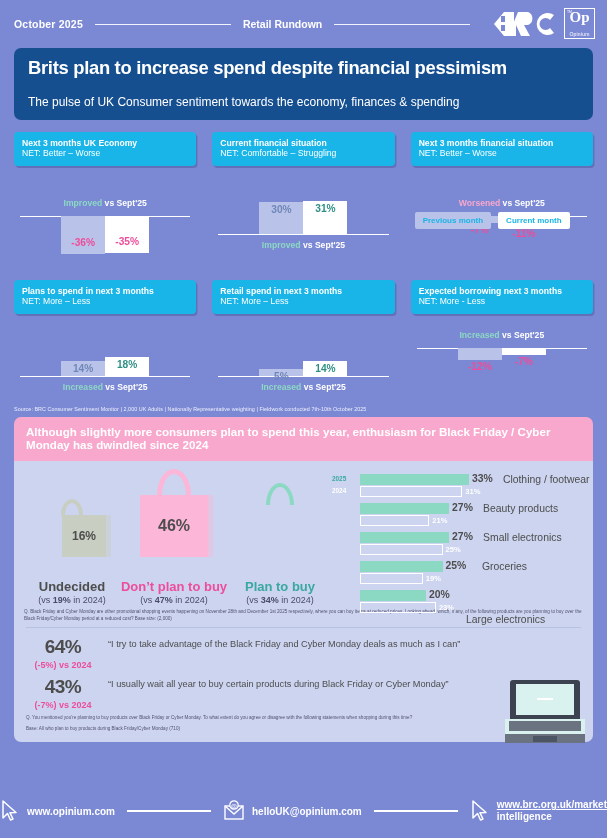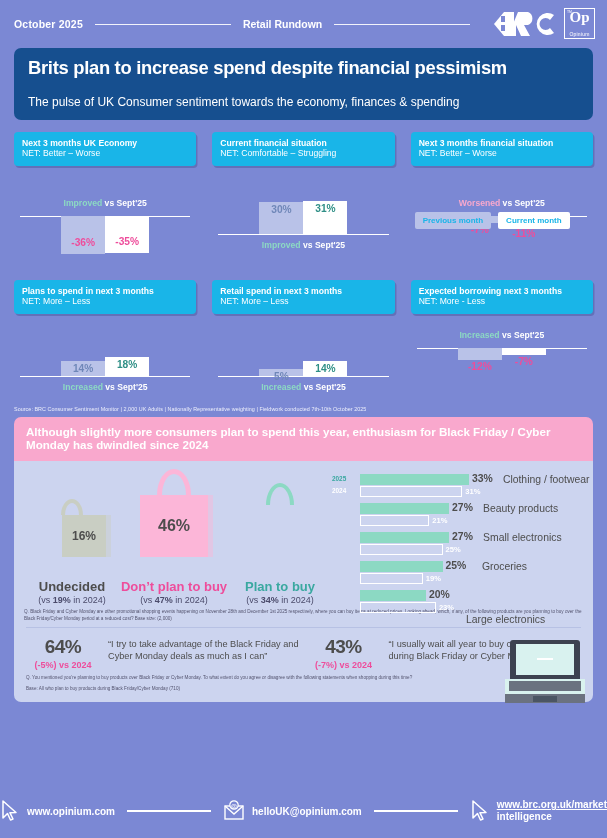--- a/index.html
+++ b/index.html
@@ -98,21 +98,21 @@
   .hv { position:absolute; font-size:10.4px; font-weight:bold; color:#4d4d4d; top:0px; }
   .hv24 { position:absolute; font-size:7.6px; font-weight:bold; color:#ffffff; top:14px; }
   .hlbl { position:absolute; font-size:10.4px; color:#4d4d4d; top:1px; }
 
   .laptop { position:absolute; right:2px; bottom:-2px; width:92px; height:66px; }
 
   .qnote { font-size:4.6px; color:#53536e; line-height:1.5; margin-top:4px; }
 
   
   .divider { height:1px; background:#b7c1e4; margin:4px 2px 0 2px; }
-  .quotes { display:flex; gap:6px; padding:8px 2px 4px 2px; }
+  .quotes { display:flex; gap:6px; padding:8px 2px 4px 2px;flex-direction:column; }
   .qcell { display:flex; gap:8px; flex:1; }
   .qnum { text-align:center; min-width:74px; }
   .qnum .big { font-size:19px; font-weight:bold; color:#4d4d4d; letter-spacing:-.5px; }
   .qnum .delta { font-size:9px; font-weight:bold; color:#ee4d9b; margin-top:2px; }
   .qtxt { font-size:9.2px; color:#4d4d4d; line-height:1.32; padding-top:2px; }
   .qfoot { font-size:4.6px; color:#53536e; line-height:1.55; padding:0 2px 4px 2px; }
 
   
   .footer { position:absolute; left:0; right:0; bottom:0; height:54px; display:flex; align-items:center; justify-content:center; gap:0; color:#fff; }
   .fitem { display:flex; align-items:center; gap:7px; font-size:10px; font-weight:bold; }

